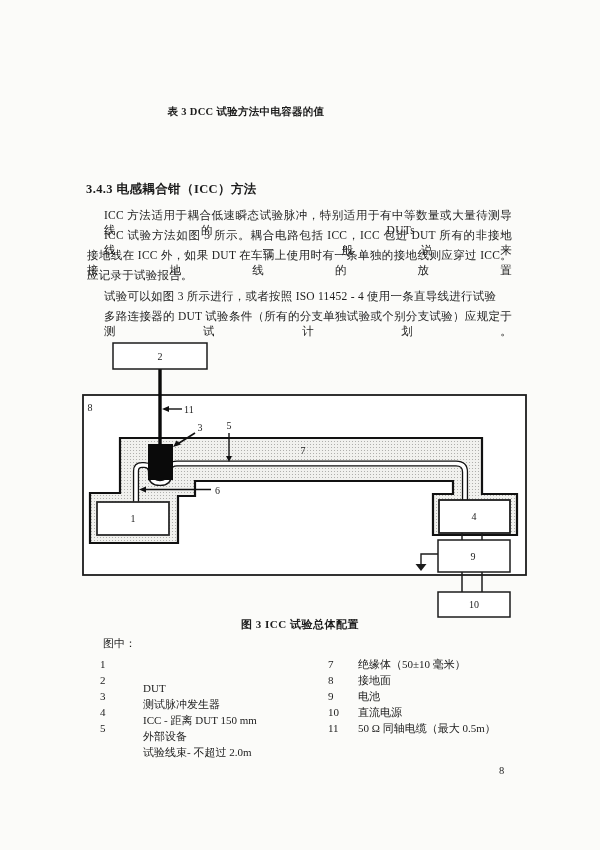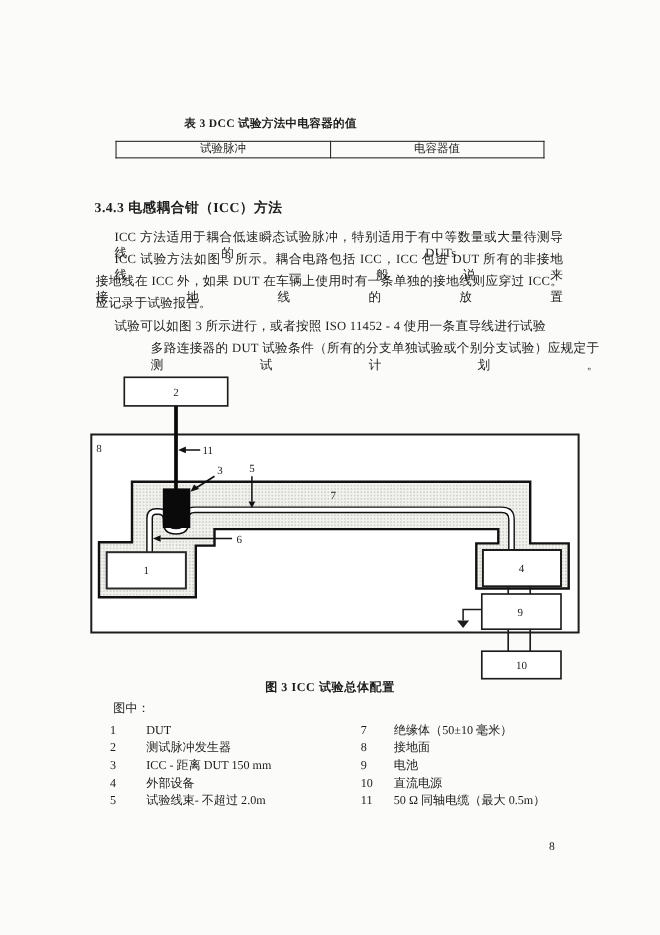--- a/index.html
+++ b/index.html
@@ -21,46 +21,42 @@
   .pline{font-size:11.5px;letter-spacing:.25px;white-space:nowrap;}
   .pline.just{white-space:normal;text-align:justify;text-align-last:justify;-moz-text-align-last:justify;}
   
   svg text{font-family:"Liberation Serif","DejaVu Serif",serif;font-size:10px;fill:#1c1c1c;}
   .fig-caption{top:617px;left:0;width:600px;text-align:center;
     font-size:11px;font-weight:bold;letter-spacing:.5px;box-sizing:border-box;}
   
   .legend-title{top:636px;left:103px;font-size:11px;}
   .lg{font-size:11px;line-height:13px;}
   .lg-num-l{left:100px;}
-  .lg-txt-l{left:133px;}
+  .lg-txt-l{left:143px;margin-top:24px;}
   .lg-num-r{left:328px;}
   .lg-txt-r{left:358px;}
   .pageno{top:765px;left:499px;font-size:10.5px;}
 </style>
 </head>
 <body>
 
 <div class="abs tbl-title">表 3  DCC 试验方法中电容器的值</div>
 
 <table class="cap">
   <tbody>
-      <tr>
-    <td style="width:195px">试验脉冲</td>
-    <td style="width:195px">电容器值</td>
-  </tr>
 </tbody>
   </table>
 
 <div class="abs heading">3.4.3 电感耦合钳（ICC）方法</div>
 <div class="abs pline just" style="top:208px;left:104px;width:408px;">ICC 方法适用于耦合低速瞬态试验脉冲，特别适用于有中等数量或大量待测导线的 DUTs。</div>
 <div class="abs pline just" style="top:228px;left:104px;width:408px;">ICC 试验方法如图 3 所示。耦合电路包括 ICC，ICC 包进 DUT 所有的非接地线。一般说来</div>
 <div class="abs pline just" style="top:248px;left:87px;width:425px;">接地线在 ICC 外，如果 DUT 在车辆上使用时有一条单独的接地线则应穿过 ICC。接地线的放置</div>
 <div class="abs pline" style="top:268px;left:87px;">应记录于试验报告。</div>
 <div class="abs pline" style="top:289px;left:104px;text-align:right;">试验可以如图 3 所示进行，或者按照 ISO 11452 - 4 使用一条直导线进行试验</div>
-<div class="abs pline just" style="top:309px;left:104px;width:408px;margin-left:33px;">多路连接器的 DUT 试验条件（所有的分支单独试验或个别分支试验）应规定于测试计划。</div>
+<div class="abs pline just" style="top:309px;left:104px;width:408px;">多路连接器的 DUT 试验条件（所有的分支单独试验或个别分支试验）应规定于测试计划。</div>
 
 <svg class="abs" style="top:335px;left:0;" width="600" height="290" viewBox="0 0 600 290">
   <defs>
     <pattern id="dots" width="3" height="3" patternUnits="userSpaceOnUse">
       <rect width="3" height="3" fill="#f1f1ee"></rect>
       <circle cx="1.5" cy="1.5" r="0.55" fill="#a3a3a0"></circle>
     </pattern>
   </defs>
 
   <rect x="83" y="60" width="443" height="180" fill="#ffffff" stroke="#1c1c1c" stroke-width="1.8"></rect>

